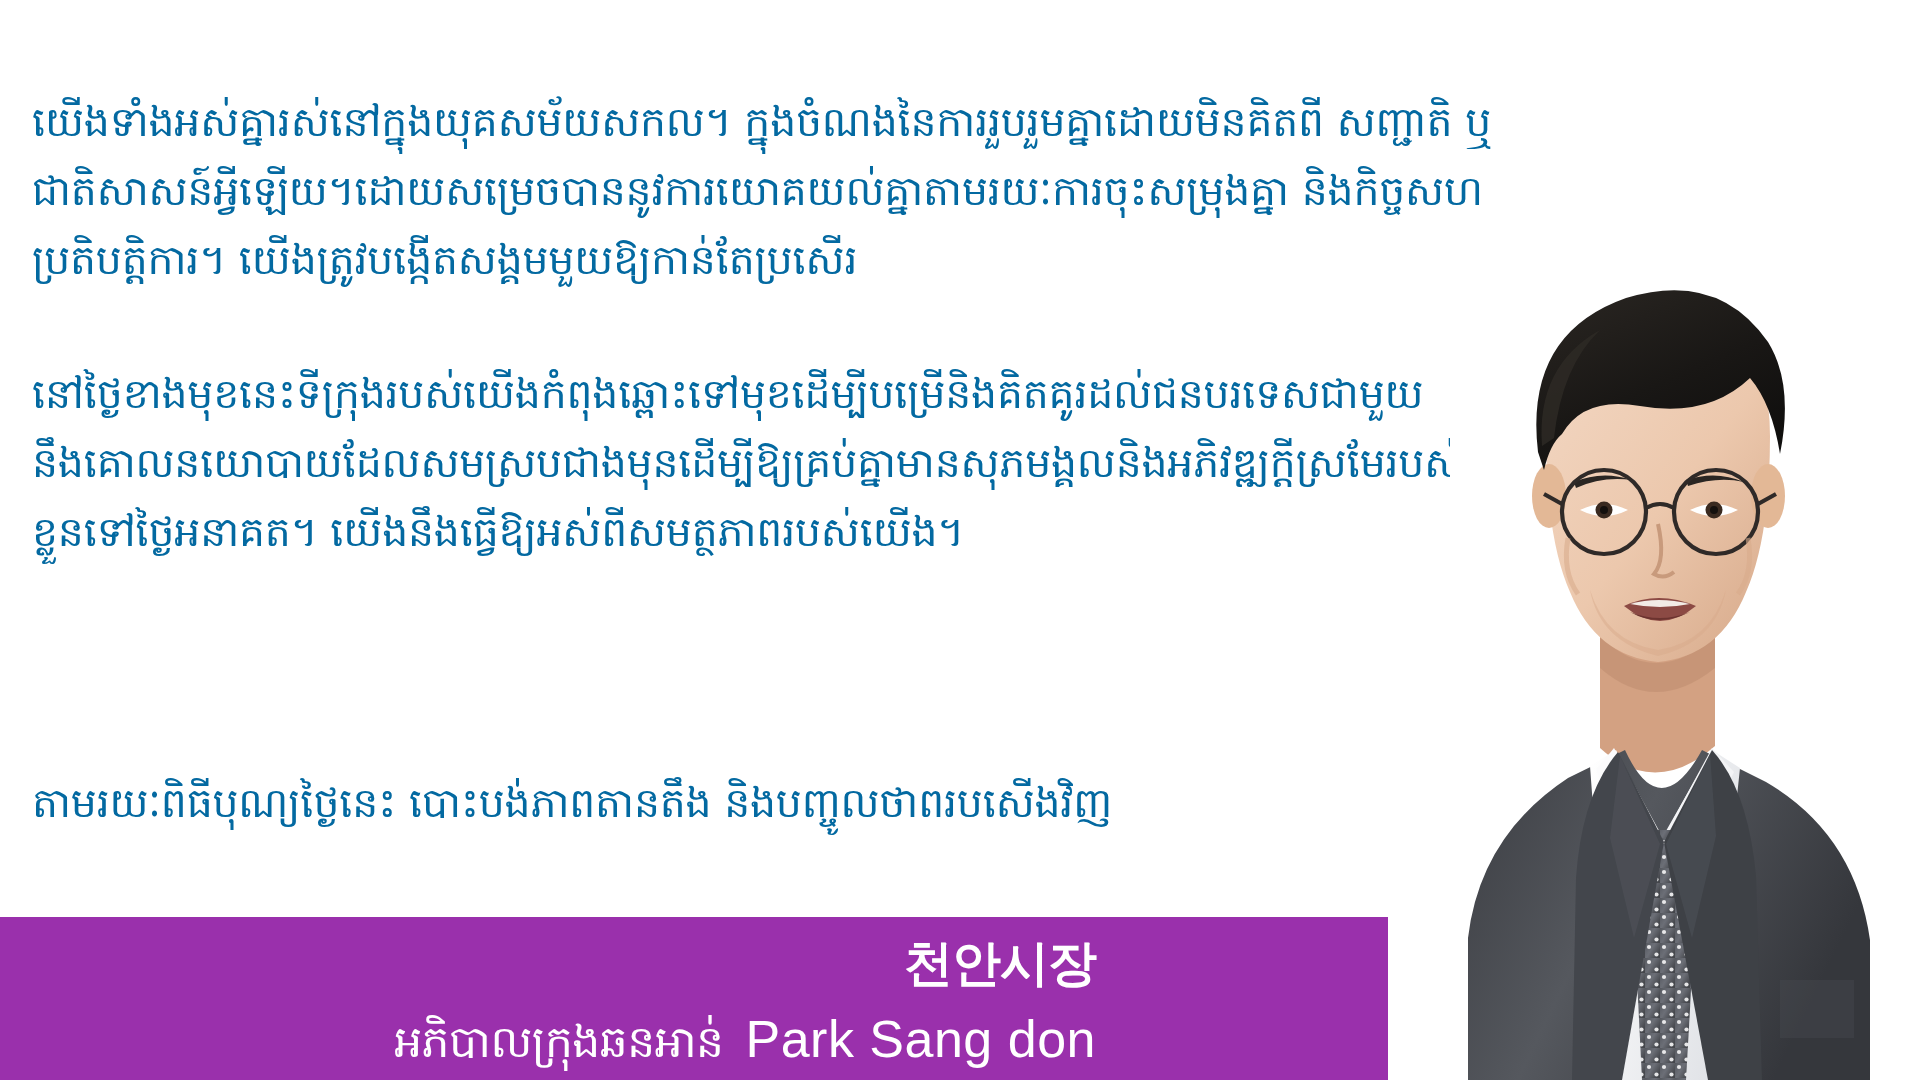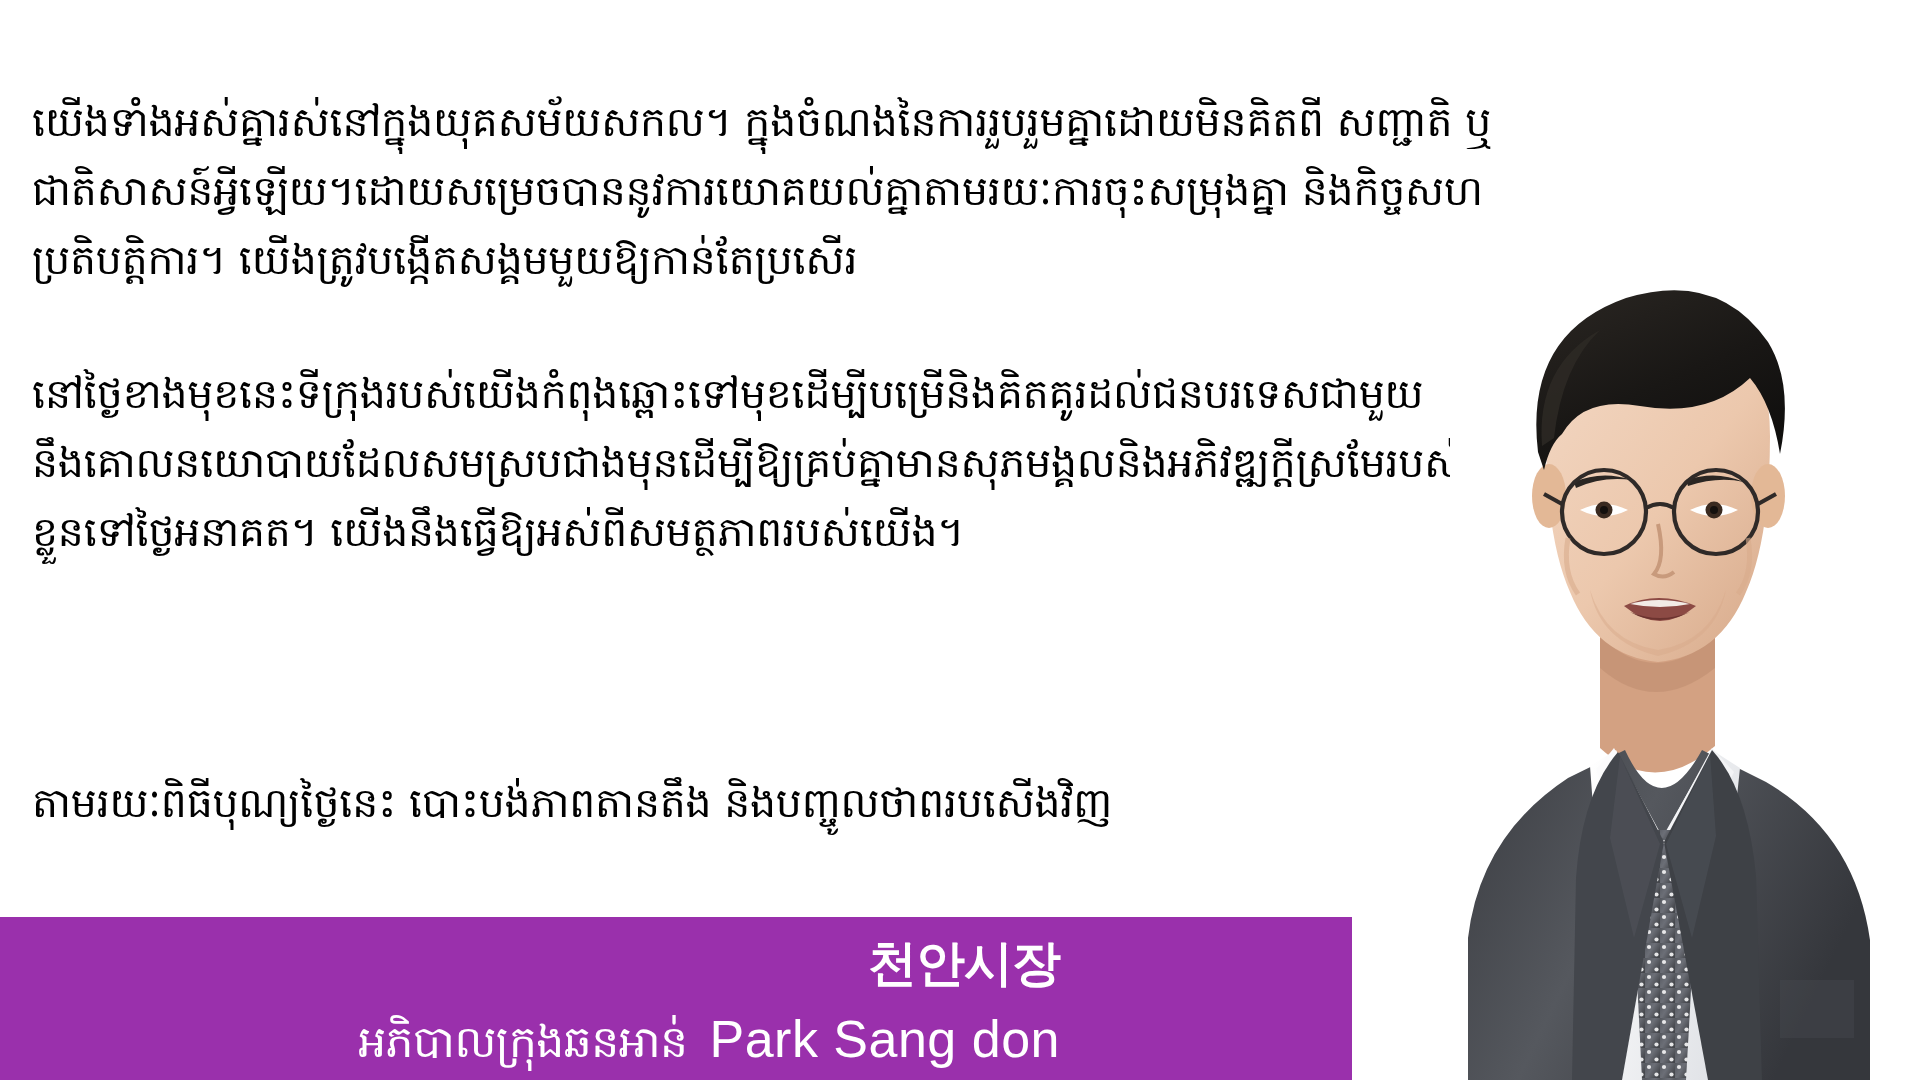--- a/index.html
+++ b/index.html
@@ -20,21 +20,21 @@
 
   
   .message-body {
     position: absolute;
     left: 32px;
     top: 88px;
     width: 1500px;
     z-index: 3;
   }
   .paragraph {
-    color: #000000;
+    color: #0369a1;
     font-size: 41px;
     line-height: 69px;
     letter-spacing: -0.2px;
     font-family: "DejaVu Sans", "Liberation Sans", sans-serif;
     white-space: pre-wrap;
     word-break: keep-all;
   }
   .para-gap { height: 65px; }
   .para-gap-sm { height: 64px; }
 
@@ -63,20 +63,21 @@
 
   
   .name-banner {
     position: absolute;
     left: 0;
     bottom: 0;
     width: 1352px;
     height: 163px;
     background: #9a30ac;
     z-index: 5;
+    padding-left: 36px;
   }
   .banner-line1 {
     position: absolute;
     right: 292px;
     top: 14px;
     display: flex;
     align-items: baseline;
     gap: 26px;
     color: #ffffff;
     white-space: nowrap;

